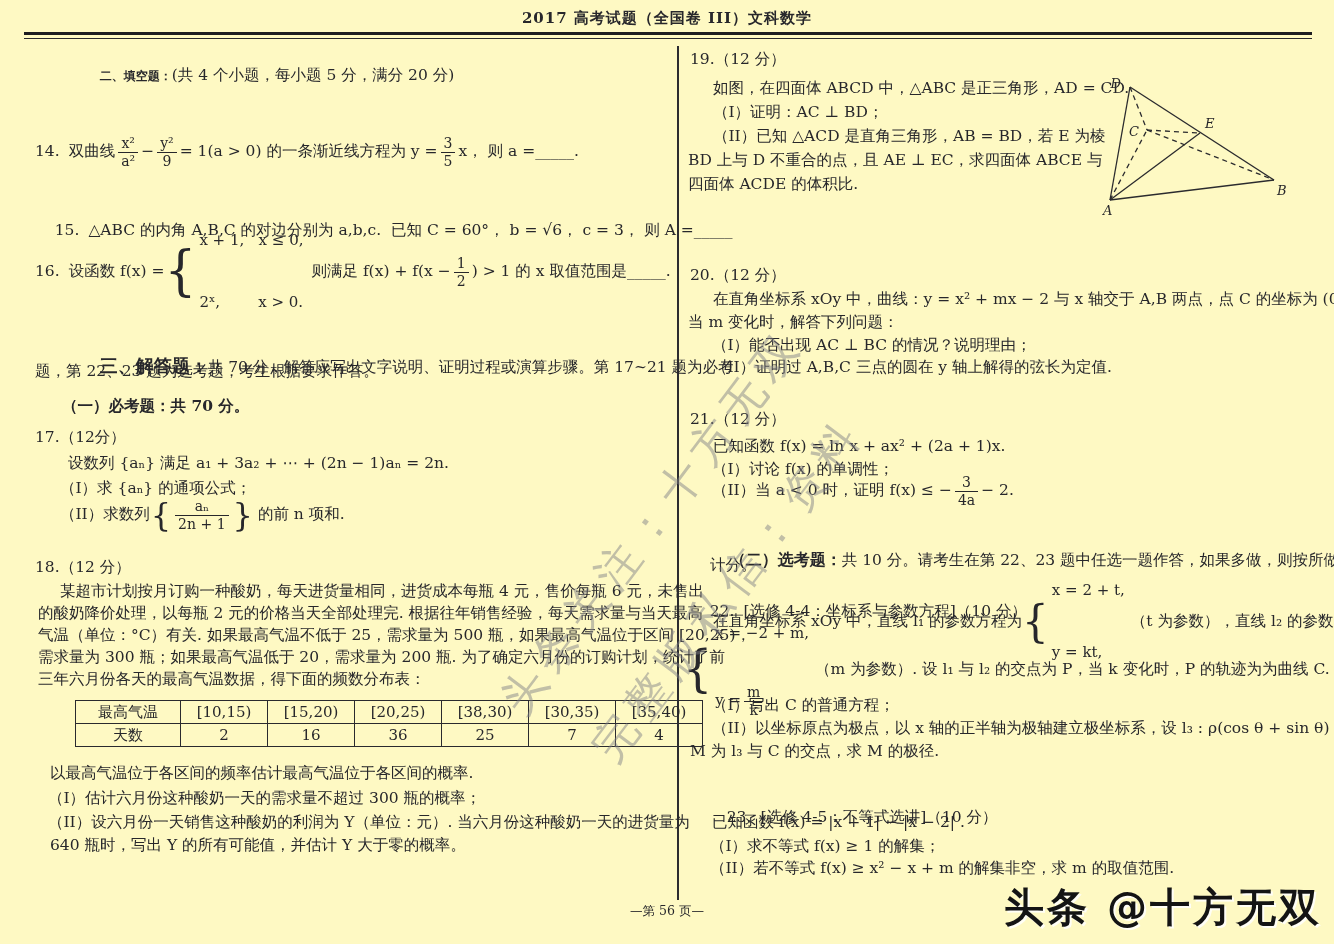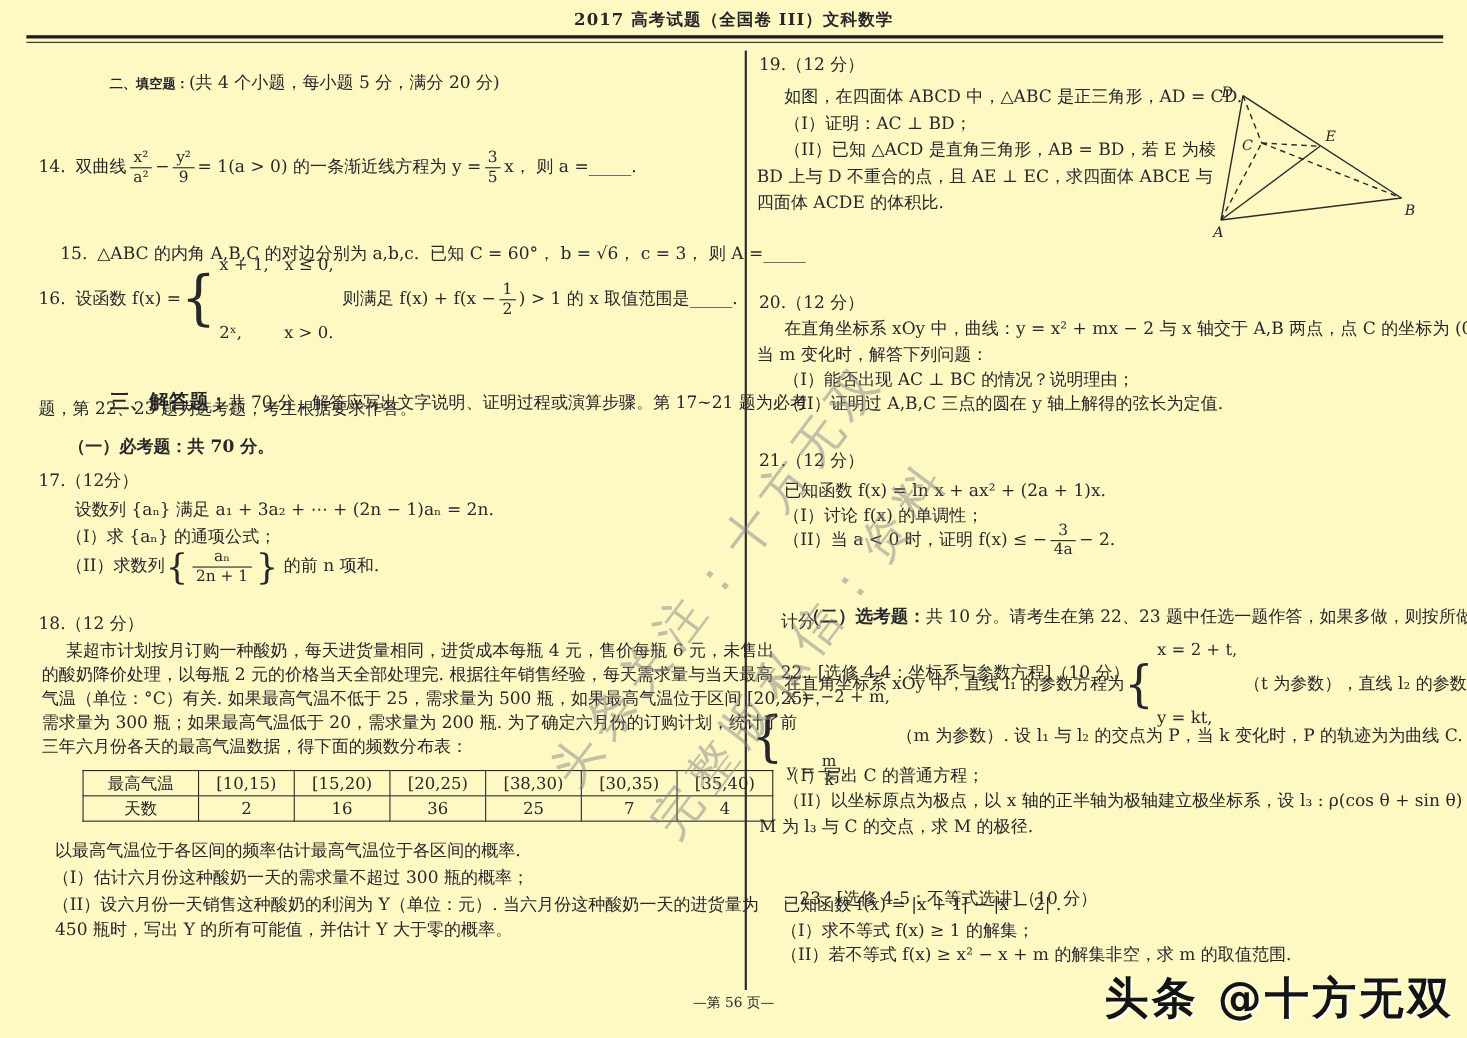--- a/index.html
+++ b/index.html
@@ -134,21 +134,21 @@
       <td class="c">25</td>
       <td class="c">7</td>
       <td class="c">4</td>
     </tr>
   </tbody>
     </table>
 
   <div class="line" style="top:764px;left:50px;">以最高气温位于各区间的频率估计最高气温位于各区间的概率.</div>
   <div class="line" style="top:789px;left:48px;">（I）估计六月份这种酸奶一天的需求量不超过 300 瓶的概率；</div>
   <div class="line" style="top:813px;left:48px;">（II）设六月份一天销售这种酸奶的利润为 Y（单位：元）. 当六月份这种酸奶一天的进货量为</div>
-  <div class="line" style="top:836px;left:50px;">450 瓶时，写出 Y 的所有可能值，并估计 Y 大于零的概率。</div>
+  <div class="line" style="top:836px;left:50px;">640 瓶时，写出 Y 的所有可能值，并估计 Y 大于零的概率。</div>
 
   <div class="line" style="top:50px;left:690px;">19.（12 分）</div>
   <div class="line" style="top:79px;left:713px;">如图，在四面体 ABCD 中，△ABC 是正三角形，AD = CD.</div>
   <div class="line" style="top:103px;left:713px;">（I）证明：AC ⊥ BD；</div>
   <div class="line" style="top:151px;left:688px;">BD 上与 D 不重合的点，且 AE ⊥ EC，求四面体 ABCE 与</div>
   <div class="line" style="top:127px;left:713px;">（II）已知 △ACD 是直角三角形，AB = BD，若 E 为棱</div>
   <div class="line" style="top:175px;left:688px;">四面体 ACDE 的体积比.</div>
 
   <svg id="fig19" width="215" height="150" viewBox="0 0 215 150">
     <g stroke="#2b2b2e" stroke-width="1.3" fill="none">

